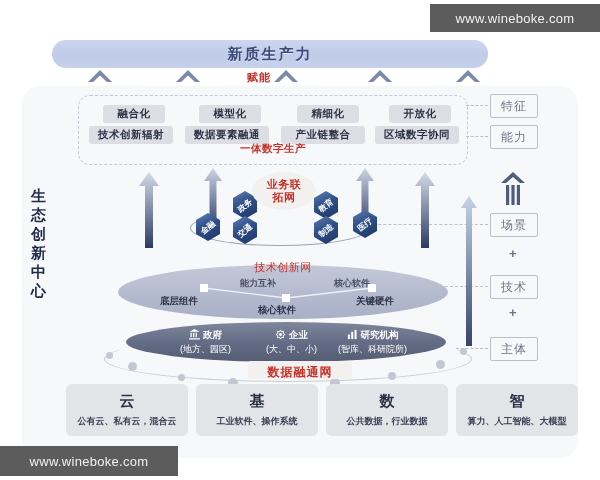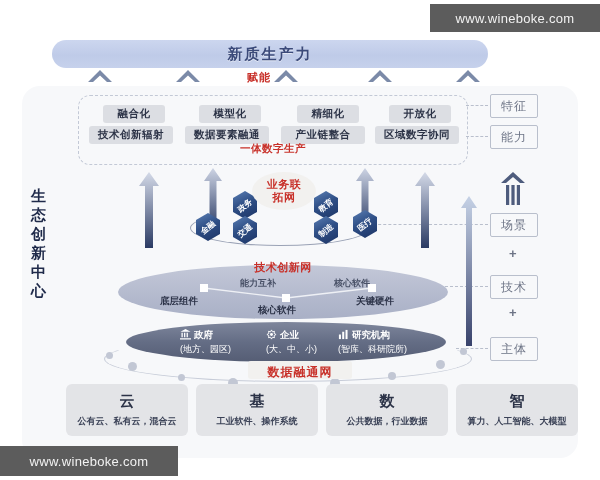--- a/index.html
+++ b/index.html
@@ -107,21 +107,21 @@
   }
 
   
   .ellipseMid{
     position:absolute;left:118px;top:265px;width:330px;height:54px;
     border-radius:50%;
     background:linear-gradient(180deg,#c3c8d8 0%,#b3b9cd 60%,#a9b0c6 100%);
   }
   .jsTitle{
     position:absolute;left:0;top:-5px;width:330px;text-align:center;
-    font-size:11px;color:#c8312a;font-weight:700;letter-spacing:.5px;
+    font-size:11px;color:#c8312a;font-weight:400;letter-spacing:.5px;
   }
   .sq{
     position:absolute;width:8px;height:8px;background:#ffffff;
   }
   .nodetxt{
     position:absolute;font-size:9.5px;color:#2b3247;font-weight:700;
     white-space:nowrap;
   }
   .linktxt{
     position:absolute;font-size:9px;color:#4a5268;font-weight:600;
@@ -129,21 +129,21 @@
     margin-left:24px;
   }
 
   
   .ellipseBot{
     position:absolute;left:126px;top:322px;width:320px;height:40px;
     border-radius:50%;
     background:linear-gradient(180deg,#7e869c 0%,#646d85 50%,#555d74 100%);
   }
   .entity{
-    position:absolute;top:7px;text-align:left;color:#ffffff;
+    position:absolute;top:7px;text-align:center;color:#ffffff;
     font-size:9px;line-height:12px;white-space:nowrap;
   }
   .entity .ename{font-weight:700;font-size:9.5px;}
   .dataRing{
     position:absolute;left:104px;top:336px;width:366px;height:44px;
     border:1.2px solid #c7ccd8;border-radius:50%;
     border-top-color:transparent;
   }
   .dot{position:absolute;border-radius:50%;background:#c2c7d4;}
   .sjTitle{

